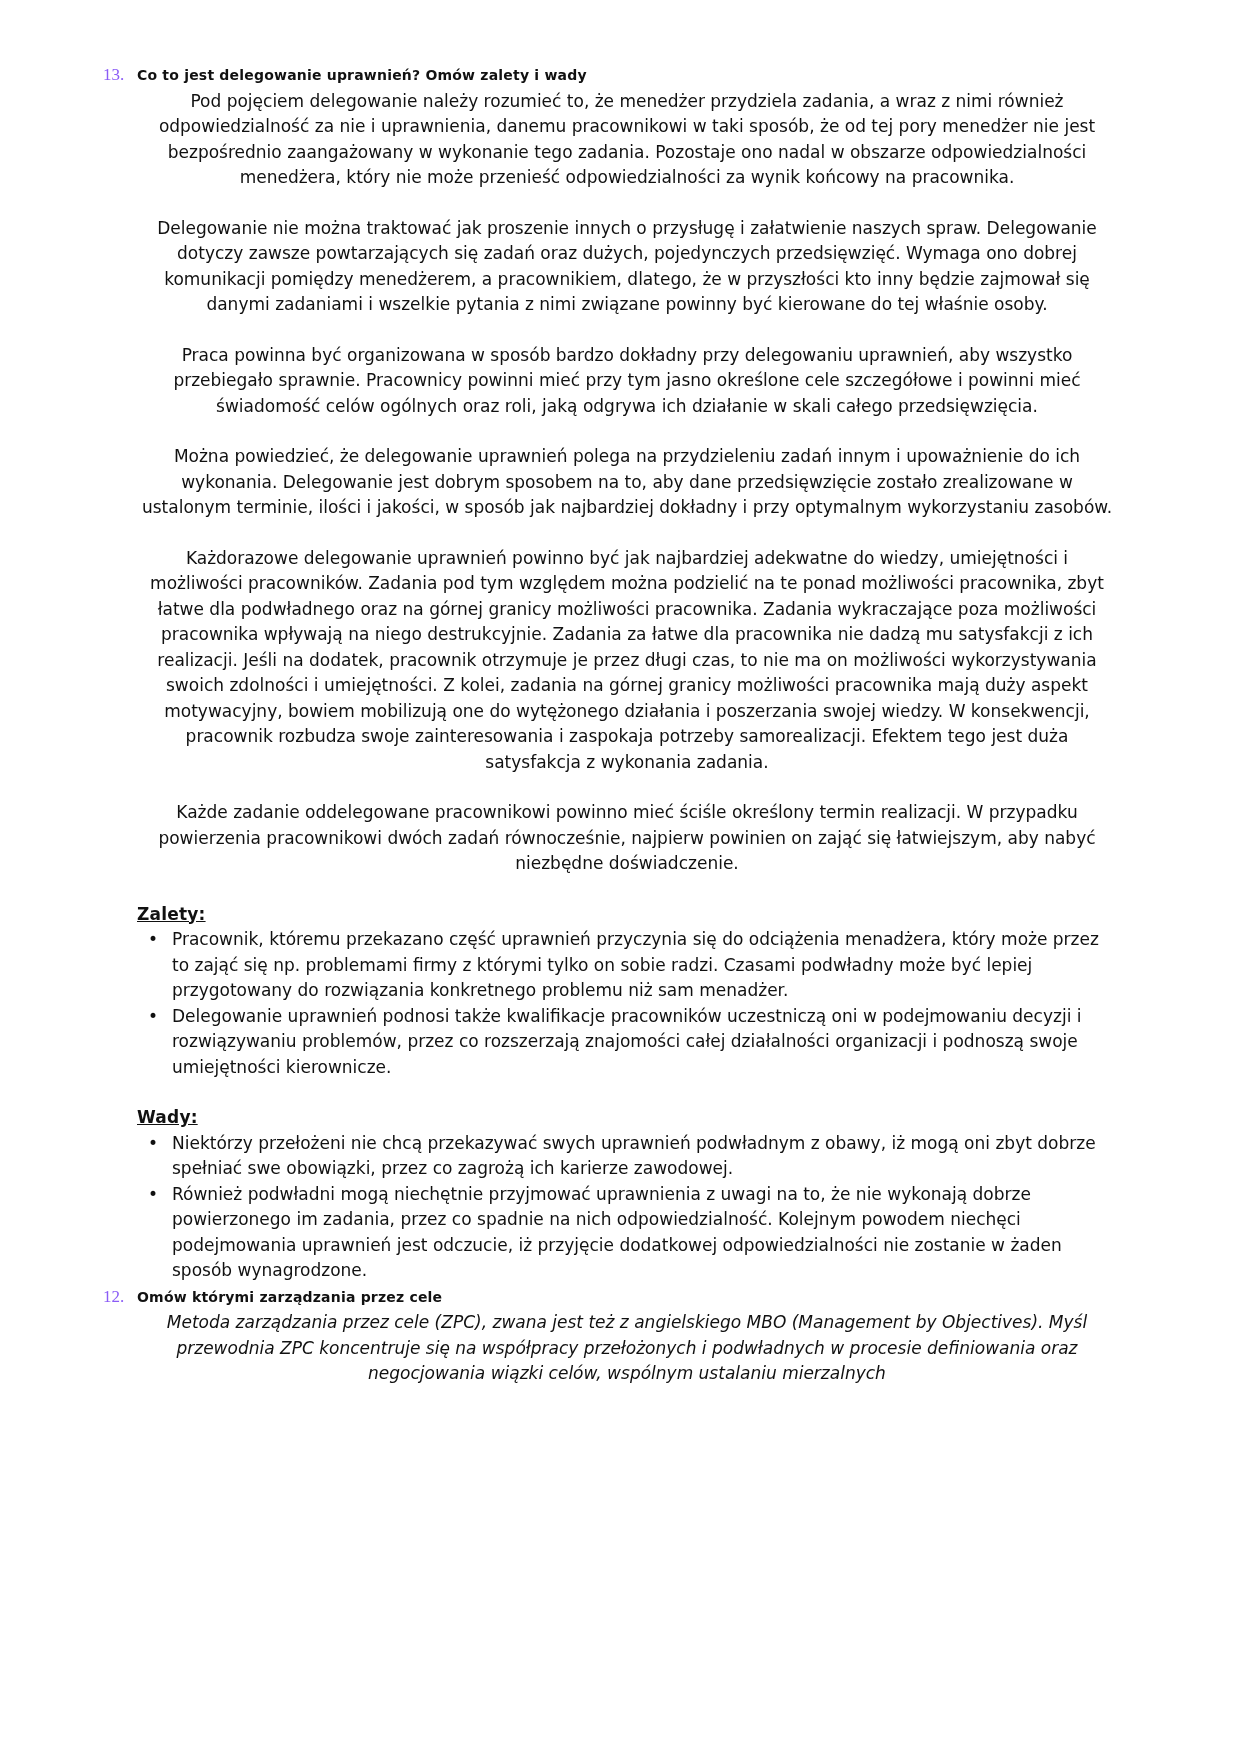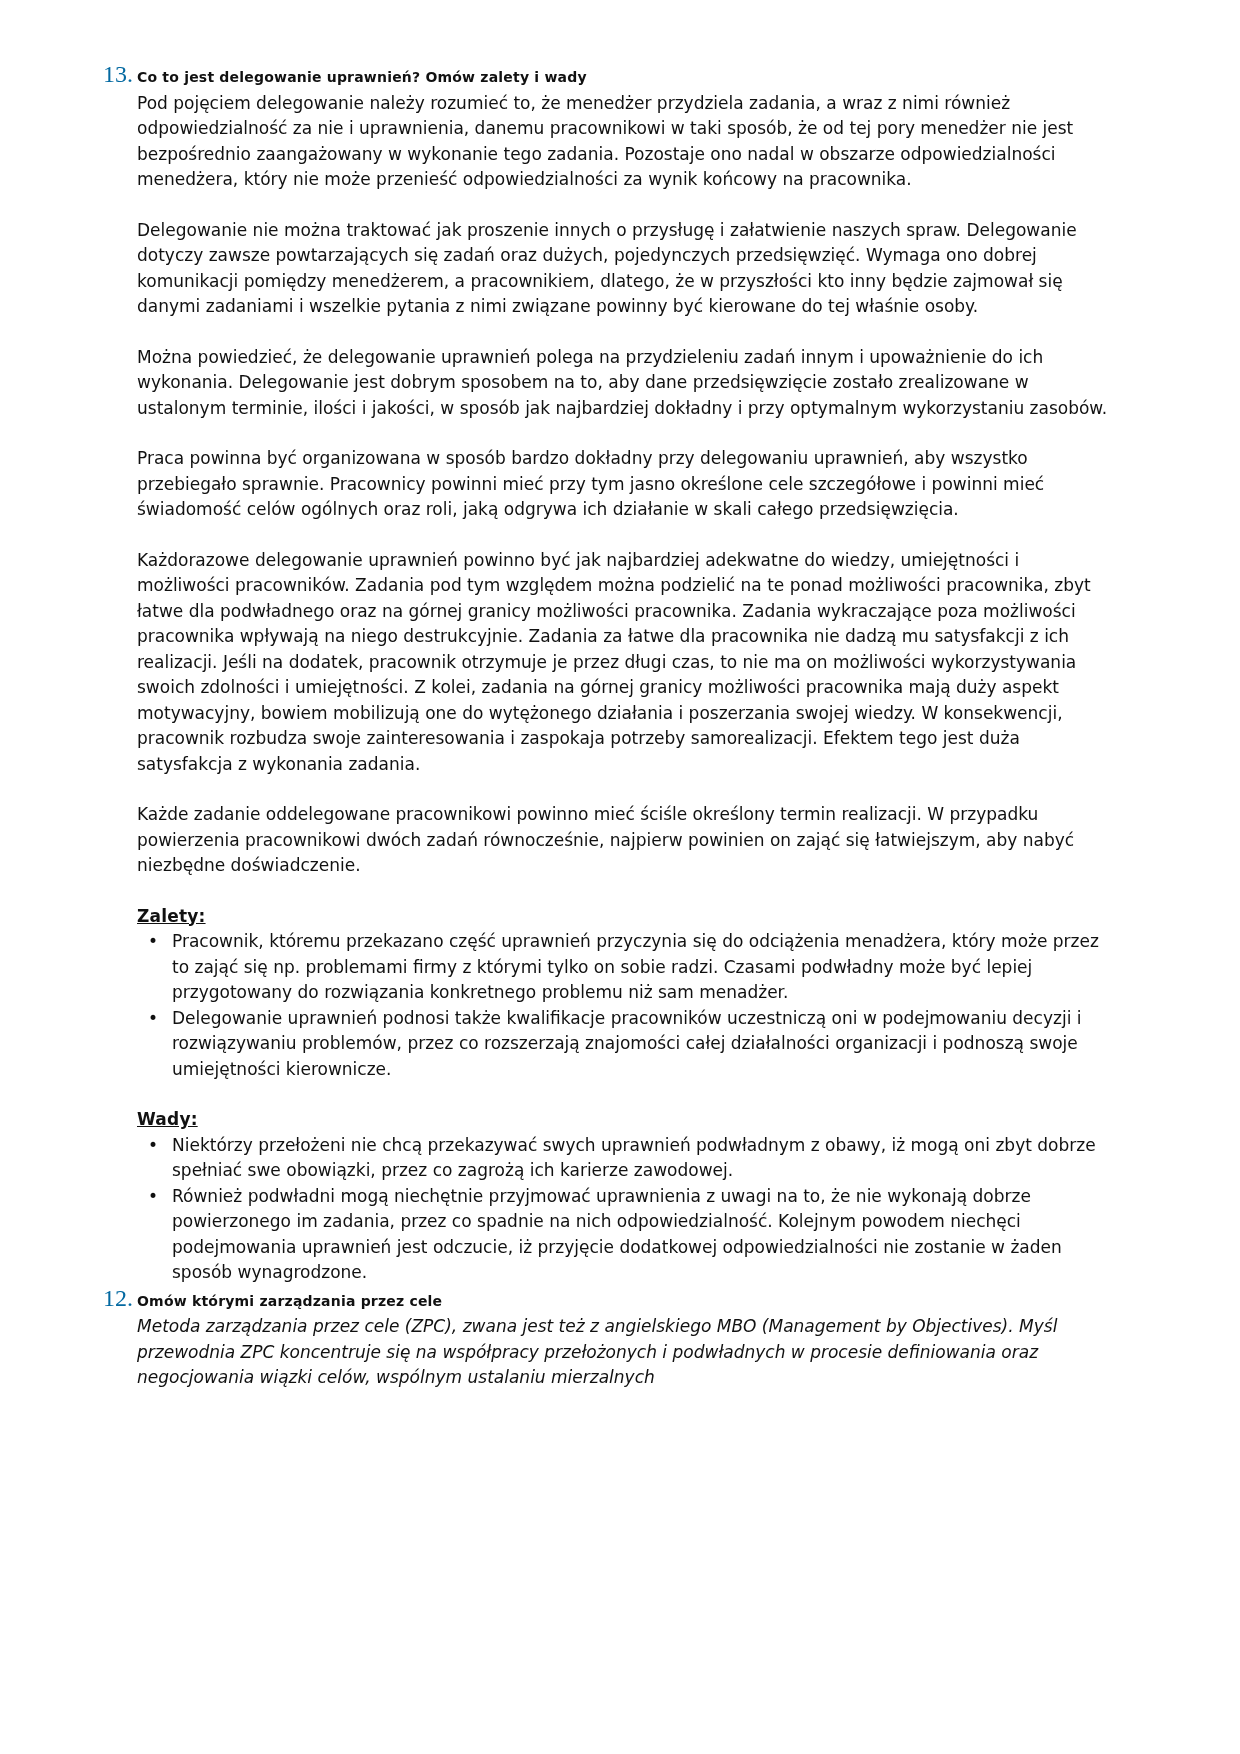--- a/index.html
+++ b/index.html
@@ -21,35 +21,35 @@
   }
   .heading-row {
     display: flex;
     align-items: baseline;
     margin-left: -34px;
   }
   .num {
     flex: 0 0 34px;
     width: 34px;
     font-family: "Liberation Serif", serif;
-    font-size: 24px;
+    font-size: 17px;
     line-height: 25.5px;
-    color: #0369a1;
+    color: #8b5cf6;
   }
   .item-title {
     font-size: 14px;
     font-weight: bold;
     line-height: 25.5px;
     letter-spacing: 0.2px;
   }
   .para {
     font-size: 17px;
     line-height: 25.5px;
     margin-bottom: 25px;
-    text-align: left;
+    text-align: center;
   }
   .para.tight { margin-bottom: 0; font-style: italic; }
   .sub-heading {
     font-size: 17px;
     font-weight: bold;
     line-height: 25.5px;
     letter-spacing: 0.2px;
   }
   .sub-heading .underline { text-decoration: underline; }
   ul.bullet-list {
@@ -78,22 +78,22 @@
 
   <section class="item">
     <div class="heading-row">
       <span class="num">13.</span>
       <h2 class="item-title">Co to jest delegowanie uprawnień? Omów zalety i wady</h2>
     </div>
 
     <div class="content">
       <p class="para">Pod pojęciem delegowanie należy rozumieć to, że menedżer przydziela zadania, a wraz z nimi również odpowiedzialność za nie i uprawnienia, danemu pracownikowi w taki sposób, że od tej pory menedżer nie jest bezpośrednio zaangażowany w wykonanie tego zadania. Pozostaje ono nadal w obszarze odpowiedzialności menedżera, który nie może przenieść odpowiedzialności za wynik końcowy na pracownika.</p>
       <p class="para">Delegowanie nie można traktować jak proszenie innych o przysługę i załatwienie naszych spraw. Delegowanie dotyczy zawsze powtarzających się zadań oraz dużych, pojedynczych przedsięwzięć. Wymaga ono dobrej komunikacji pomiędzy menedżerem, a pracownikiem, dlatego, że w przyszłości kto inny będzie zajmował się danymi zadaniami i wszelkie pytania z nimi związane powinny być kierowane do tej właśnie osoby.</p>
+      <p class="para">Praca powinna być organizowana w sposób bardzo dokładny przy delegowaniu uprawnień, aby wszystko przebiegało sprawnie. Pracownicy powinni mieć przy tym jasno określone cele szczegółowe i powinni mieć świadomość celów ogólnych oraz roli, jaką odgrywa ich działanie w skali całego przedsięwzięcia.</p>
       <p class="para">Można powiedzieć, że delegowanie uprawnień polega na przydzieleniu zadań innym i upoważnienie do ich wykonania. Delegowanie jest dobrym sposobem na to, aby dane przedsięwzięcie zostało zrealizowane w ustalonym terminie, ilości i jakości, w sposób jak najbardziej dokładny i przy optymalnym wykorzystaniu zasobów.</p>
-      <p class="para">Praca powinna być organizowana w sposób bardzo dokładny przy delegowaniu uprawnień, aby wszystko przebiegało sprawnie. Pracownicy powinni mieć przy tym jasno określone cele szczegółowe i powinni mieć świadomość celów ogólnych oraz roli, jaką odgrywa ich działanie w skali całego przedsięwzięcia.</p>
       <p class="para">Każdorazowe delegowanie uprawnień powinno być jak najbardziej adekwatne do wiedzy, umiejętności i możliwości pracowników. Zadania pod tym względem można podzielić na te ponad możliwości pracownika, zbyt łatwe dla podwładnego oraz na górnej granicy możliwości pracownika. Zadania wykraczające poza możliwości pracownika wpływają na niego destrukcyjnie. Zadania za łatwe dla pracownika nie dadzą mu satysfakcji z ich realizacji. Jeśli na dodatek, pracownik otrzymuje je przez długi czas, to nie ma on możliwości wykorzystywania swoich zdolności i umiejętności. Z kolei, zadania na górnej granicy możliwości pracownika mają duży aspekt motywacyjny, bowiem mobilizują one do wytężonego działania i poszerzania swojej wiedzy. W konsekwencji, pracownik rozbudza swoje zainteresowania i zaspokaja potrzeby samorealizacji. Efektem tego jest duża satysfakcja z wykonania zadania.</p>
       <p class="para">Każde zadanie oddelegowane pracownikowi powinno mieć ściśle określony termin realizacji. W przypadku powierzenia pracownikowi dwóch zadań równocześnie, najpierw powinien on zająć się łatwiejszym, aby nabyć niezbędne doświadczenie.</p>
 
       <div class="sub-heading">
         <span class="underline">Zalety:</span>
       </div>
       <ul class="bullet-list">
         <li class="bullet">
           <span class="bullet-marker">•</span>
           <span class="bullet-text">Pracownik, któremu przekazano część uprawnień przyczynia się do odciążenia menadżera, który może przez to zająć się np. problemami firmy z którymi tylko on sobie radzi. Czasami podwładny może być lepiej przygotowany do rozwiązania konkretnego problemu niż sam menadżer.</span>

